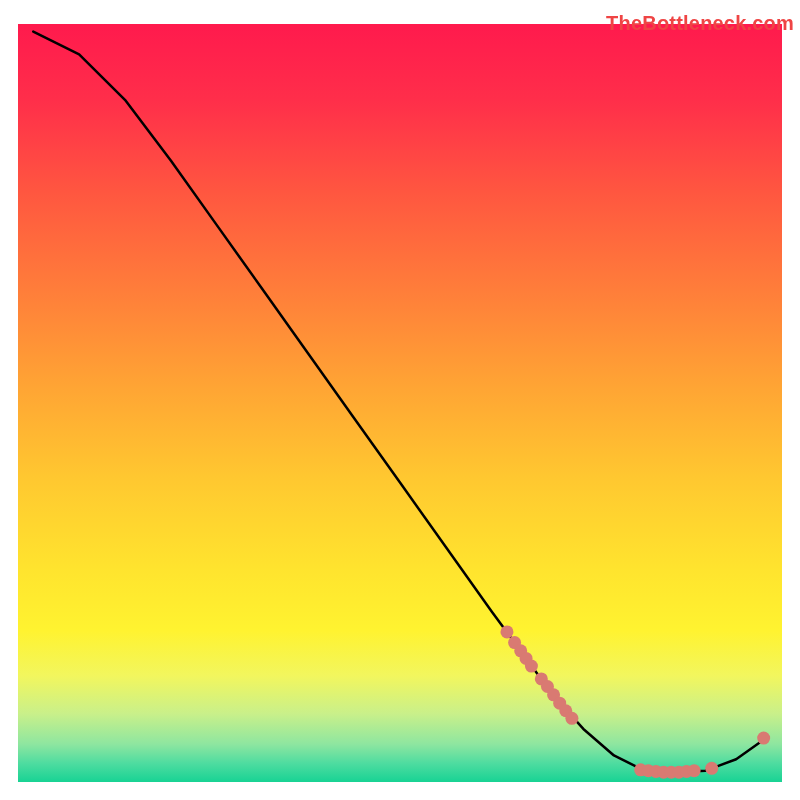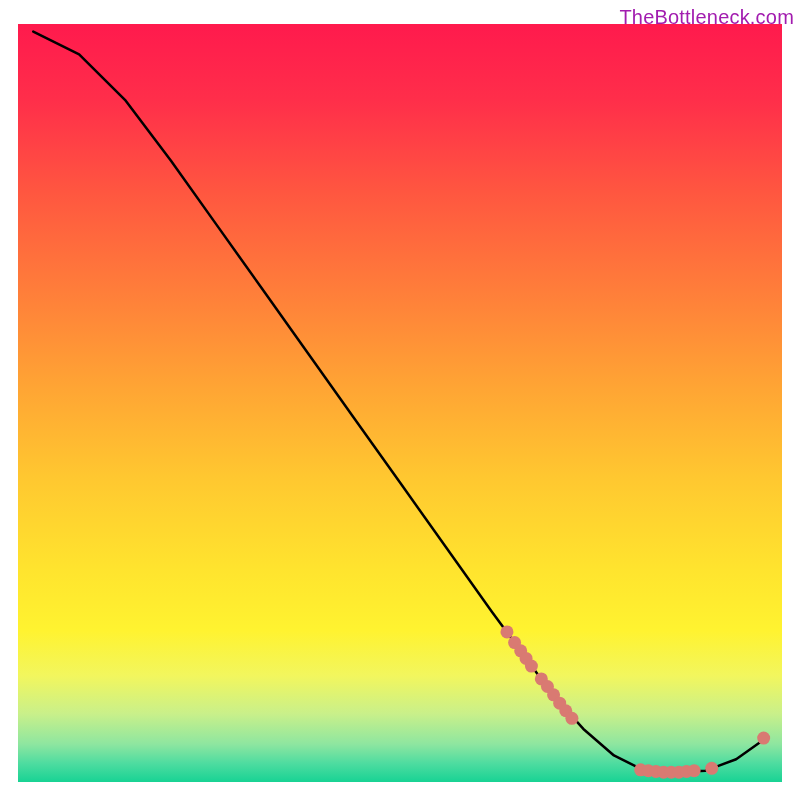--- a/index.html
+++ b/index.html
@@ -14,25 +14,25 @@
   .chart-wrap {
     position: relative;
     width: 800px;
     height: 800px;
   }
   svg {
     display: block;
   }
   .watermark {
     position: absolute;
-    top: 6px;
+    top: 12px;
     right: 6px;
     font-size: 20px;
-    font-weight: 400;
-    color: #a21caf;
+    font-weight: 700;
+    color: #ef4444;
     letter-spacing: 0.2px;
     user-select: none;
   }
 </style>
 </head>
 <body>
 
 <div class="chart-wrap">
   <div class="watermark">TheBottleneck.com</div>
   <svg id="chart-svg" width="800" height="800" viewBox="0 0 800 800">

